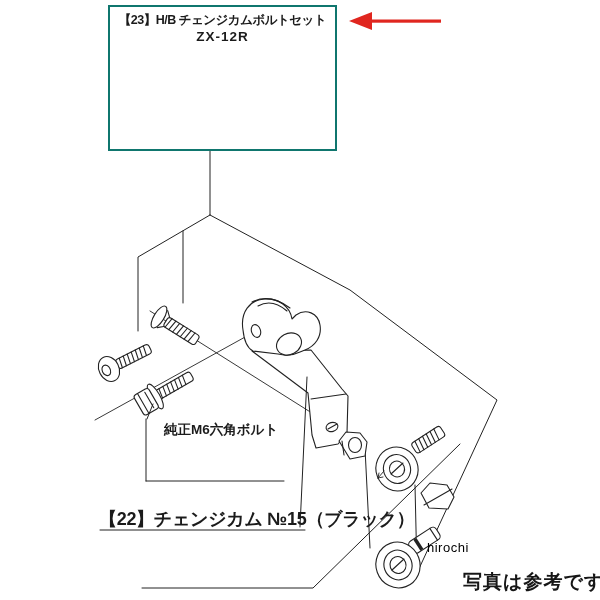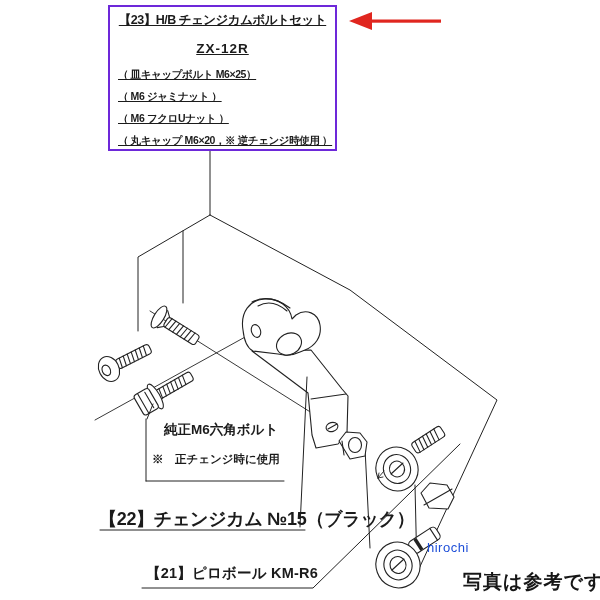--- a/index.html
+++ b/index.html
@@ -3,41 +3,41 @@
 <meta charset="utf-8">
 <style>
   html,body{margin:0;padding:0;background:#fff;}
   .stage{
     position:relative;width:600px;height:600px;background:#ffffff;overflow:hidden;
     font-family:"Liberation Sans", sans-serif;color:#1b1b1b;
   }
   .stage svg{position:absolute;left:0;top:0;}
   .infobox{
     position:absolute;left:108px;top:5px;width:229px;height:146px;
-    border:2px solid #6d28d9;box-sizing:border-box;background:#fff;text-decoration:underline;
+    border:2px solid #0f766e;box-sizing:border-box;background:#fff;
   }
   .infobox .t1{
     margin-top:5px;text-align:center;font-size:12.5px;font-weight:700;
     letter-spacing:-0.5px;white-space:nowrap;
   }
   .infobox .t2{
-    text-align:center;font-size:13.5px;font-weight:700;letter-spacing:1px;margin-top:12px;
+    text-align:center;font-size:13.5px;font-weight:700;letter-spacing:1px;margin-top:0;
   }
   .infobox .items{margin-top:7px;}
   .infobox .li{
     font-size:10.5px;font-weight:600;line-height:22px;padding-left:8px;
     letter-spacing:-0.4px;white-space:nowrap;
   }
   .lbl{position:absolute;white-space:nowrap;font-weight:700;}
   .lbl-genuine1{left:164px;top:421px;font-size:13.5px;letter-spacing:0px;}
   .lbl-genuine2{left:152px;top:452px;font-size:11.5px;font-weight:600;}
   .lbl-p22{left:99px;top:507px;font-size:18px;letter-spacing:-0.3px;}
   .lbl-p21{left:146px;top:564px;font-size:14.5px;letter-spacing:0.2px;}
   .watermark{
-    position:absolute;left:427px;top:540px;font-size:13px;color:#1d4ed8;
+    position:absolute;left:427px;top:540px;font-size:13px;color:#000000;
     font-weight:400;letter-spacing:0.5px;
   }
   .footer{
     position:absolute;left:463px;top:569px;font-size:19px;color:#161616;
     font-weight:600;letter-spacing:1px;white-space:nowrap;
   }
 </style>
 </head>
 <body>
 
@@ -136,29 +136,21 @@
 
     <g stroke="none" fill="#e0261f">
       <rect x="366" y="19.5" width="75" height="3.2"></rect>
       <polygon points="349,21 372,12 372,30"></polygon>
     </g>
   </svg>
 
   <div class="infobox">
     <div class="t1">【23】H/B チェンジカムボルトセット</div>
     <div class="t2">ZX-12R</div>
-    <div class="items">
-      <div class="li">（ 皿キャップボルト M6×25）</div>
-      <div class="li">（ M6 ジャミナット ）</div>
-      <div class="li">（ M6 フクロUナット ）</div>
-      <div class="li">（ 丸キャップ M6×20，※ 逆チェンジ時使用 ）</div>
-    </div>
   </div>
 
   <div class="lbl lbl-genuine1">純正M6六角ボルト</div>
-  <div class="lbl lbl-genuine2">※　正チェンジ時に使用</div>
   <div class="lbl lbl-p22">【22】チェンジカム №15（ブラック）</div>
-  <div class="lbl lbl-p21">【21】ピロボール KM-R6</div>
 
   <div class="watermark">hirochi</div>
   <div class="footer">写真は参考です</div>
 
 </div>
 
 </body></html>

